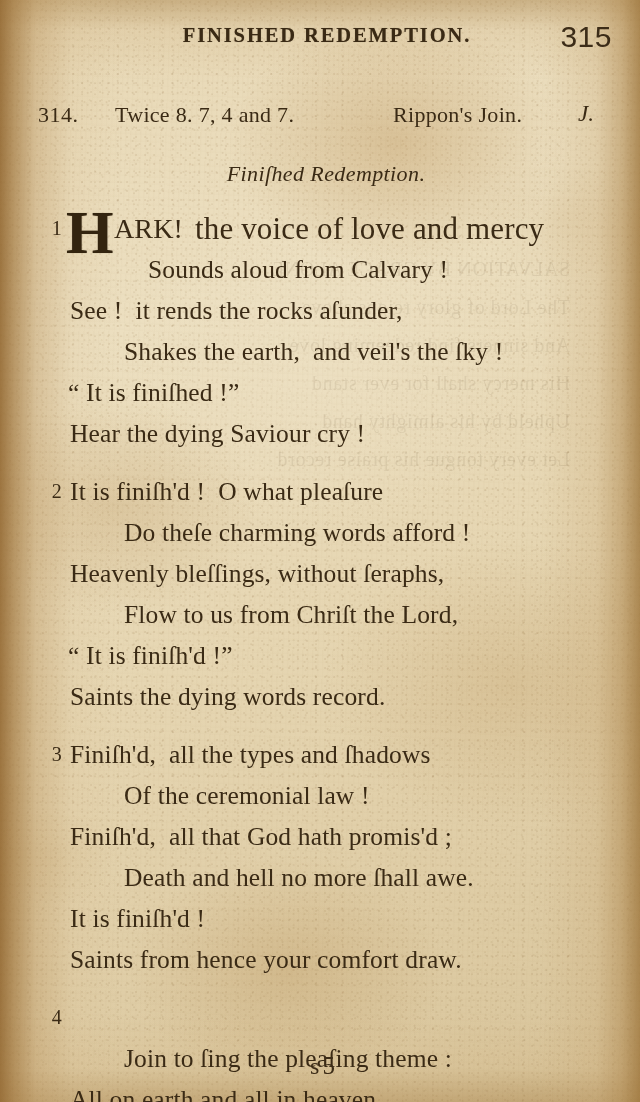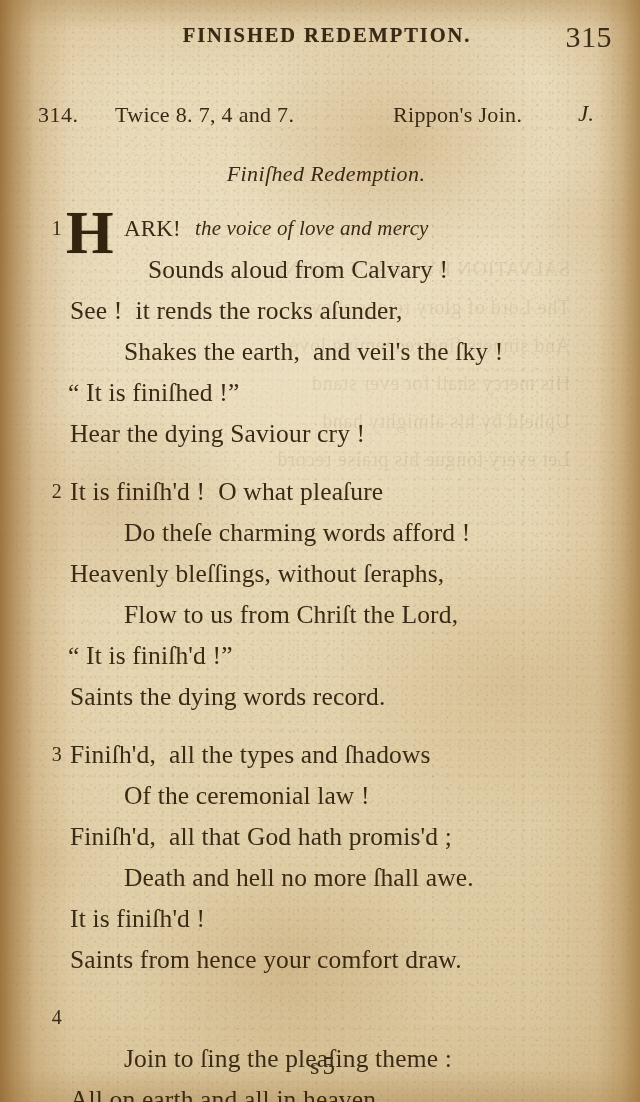--- a/index.html
+++ b/index.html
@@ -114,21 +114,21 @@
     color: #3a2a15;
     text-shadow: 0 0 0.7px rgba(58,42,21,0.5);
     padding-left: 14px;
   }
   .head-folio {
     position: absolute;
     right: 28px;
     top: -4px;
     font-size: 30px;
     color: #3c2c18;
-    font-family: Liberation Serif, serif;
+    font-family: Liberation Sans, sans-serif;
     letter-spacing: 0.5px;
   }
 
   
   .meta {
     position: absolute;
     top: 99px;
     left: 0;
     width: 596px;
     height: 34px;
@@ -202,32 +202,31 @@
     top: -6px;
     font-size: 61px;
     line-height: 61px;
     font-weight: 700;
     color: #33240f;
     font-family: "Liberation Serif", "DejaVu Serif", serif;
     text-shadow: 0 0 0.8px rgba(40,28,12,0.55);
   }
   .dropline .after {
     position: absolute;
-    left: 124px;
+    left: 114px;
     top: 0;
-    font-size: 23px;
+    font-size: 28px;
     line-height: 41px;
   }
   .dropline .rest {
     position: absolute;
     left: 195px;
     top: 0;
-    font-size: 21px;
+    font-size: 31px;
     line-height: 41px;
-    font-style: italic;
   }
   .dropline2 .txt { left: 148px; text-align: center; }
 
   
   .signature {
     position: absolute;
     top: 1052px;
     left: 0;
     width: 640px;
     text-align: center;

